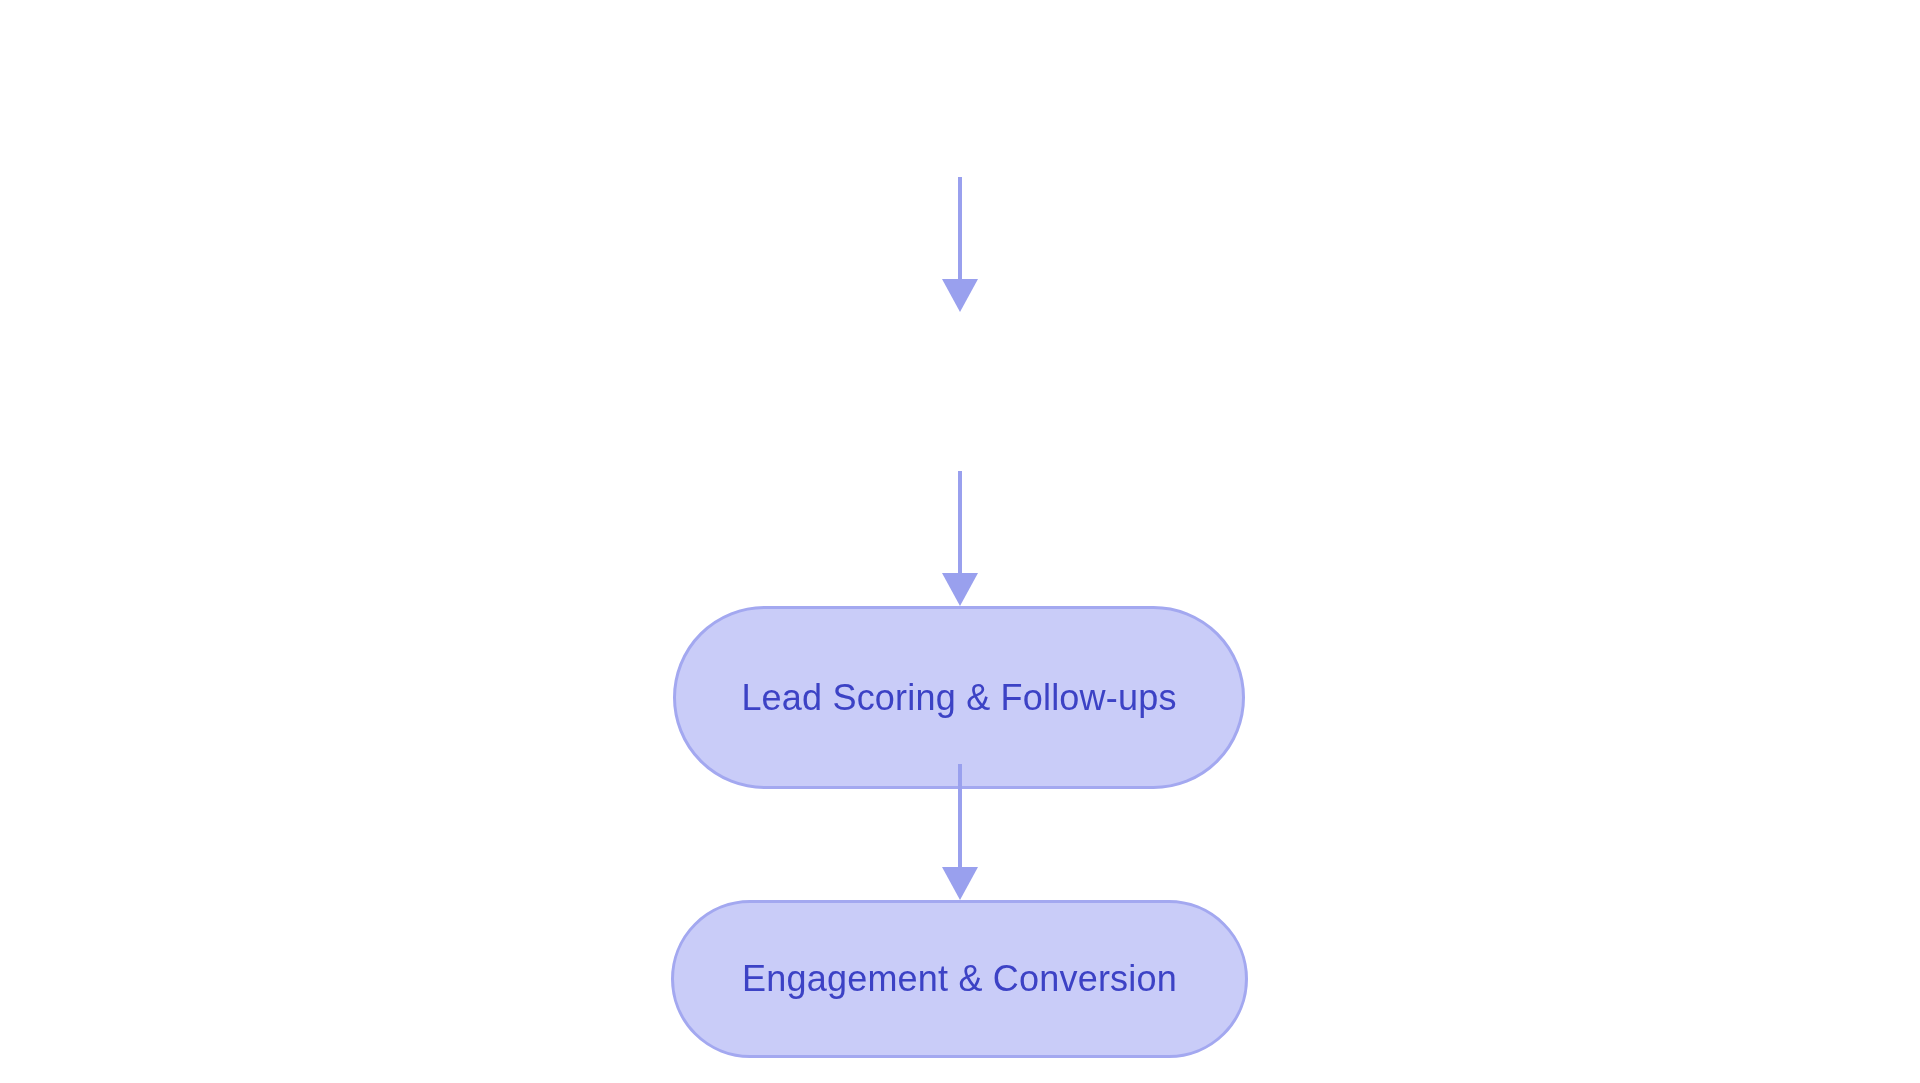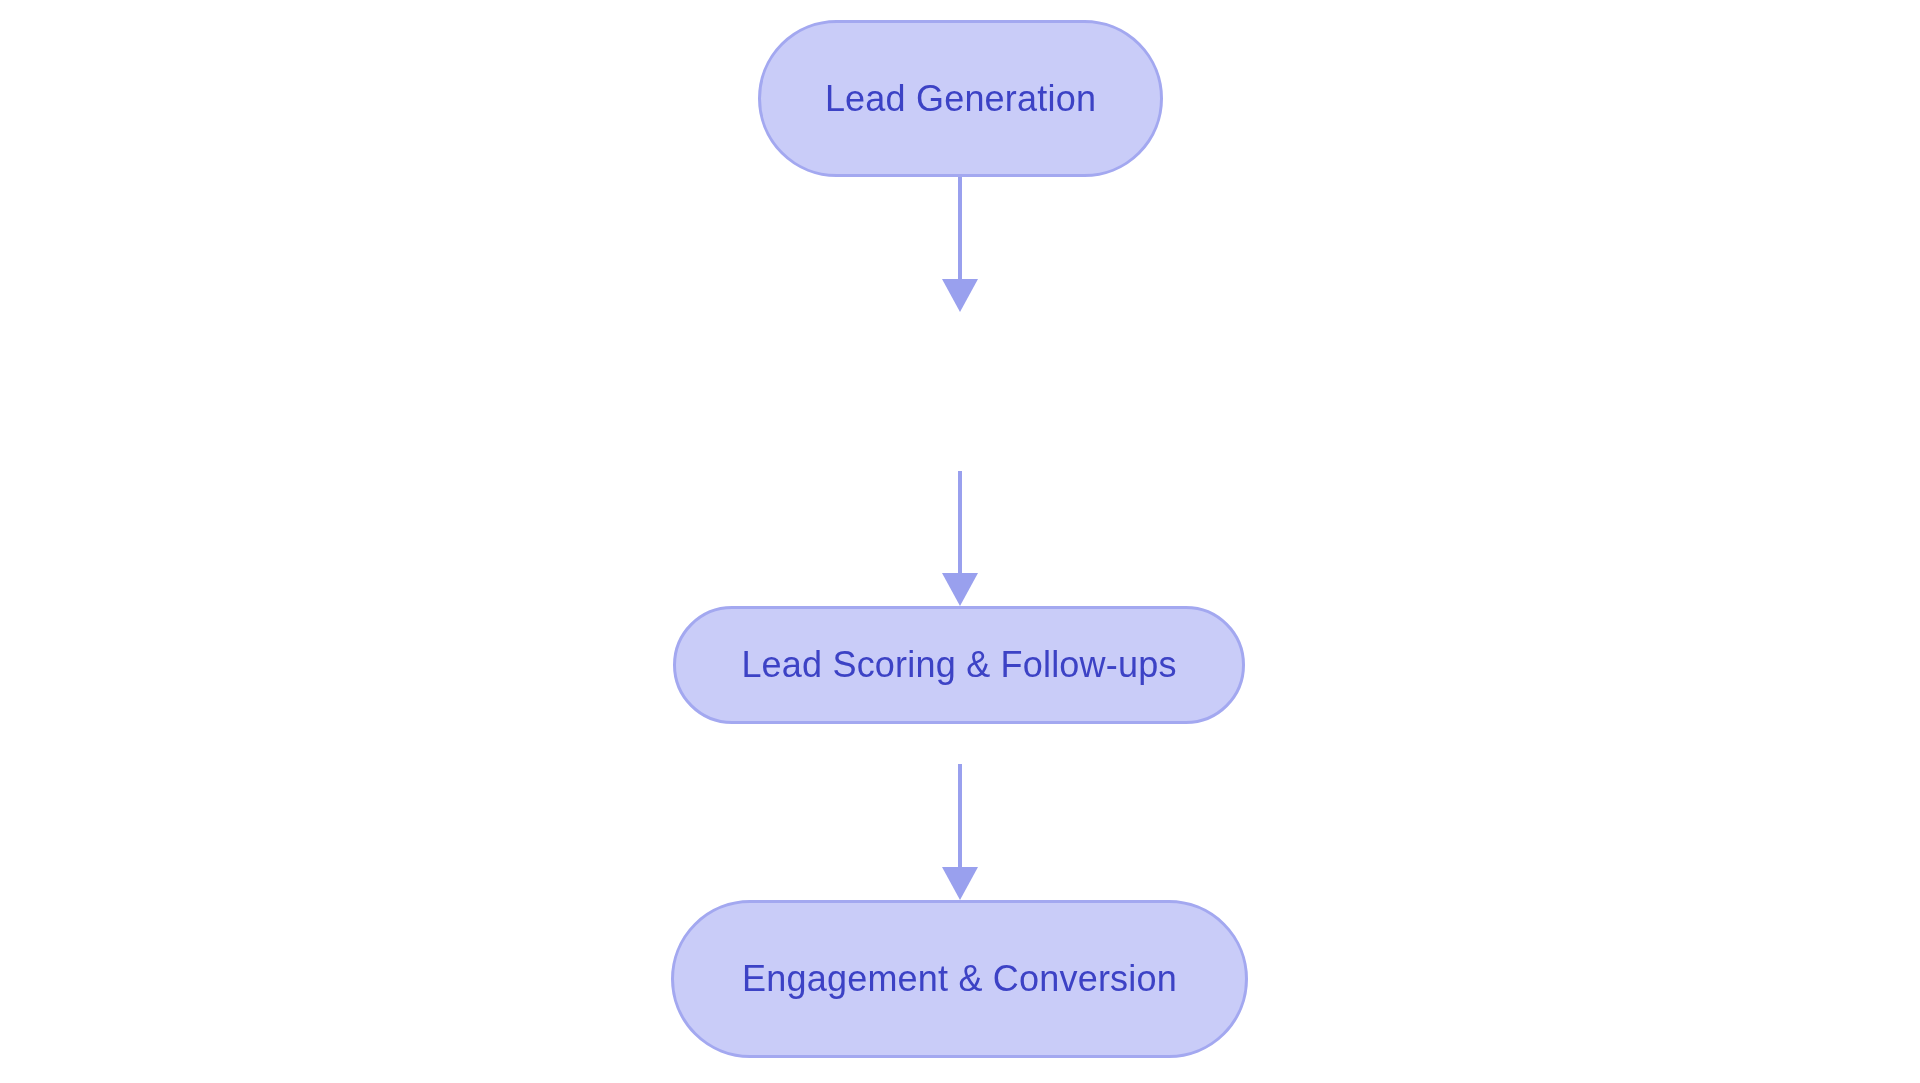--- a/index.html
+++ b/index.html
@@ -33,21 +33,21 @@
     border-radius: 999px;
     color: var(--node-text);
     font-size: 36px;
     font-weight: 400;
     letter-spacing: 0.2px;
     text-align: center;
     white-space: nowrap;
   }
   .node-1 { left: 758px; top: 20px;  width: 405px; height: 157px; }
   .node-2 { left: 622px; top: 312px; width: 676px; height: 159px; }
-  .node-3 { left: 673px; top: 606px; width: 572px; height: 118px; }
+  .node-3 { left: 673px; top: 606px; width: 572px; height: 183px; }
   .node-4 { left: 671px; top: 900px; width: 577px; height: 158px; }
 
   .arrow {
     position: absolute;
     width: 36px;
     display: flex;
     flex-direction: column;
     align-items: center;
   }
   .arrow-1 { left: 942px; top: 177px; height: 135px; }
@@ -64,23 +64,20 @@
     border-left: 18px solid transparent;
     border-right: 18px solid transparent;
     border-top: 33px solid var(--arrow);
   }
 </style>
 </head>
 <body>
 
 <div class="canvas">
 
-  <div class="node node-1">
-    <span>Lead Generation</span>
-  </div>
 
   <div class="arrow arrow-1">
     <div class="arrow-line"></div>
     <div class="arrow-head"></div>
   </div>
 
 
   <div class="arrow arrow-2">
     <div class="arrow-line"></div>
     <div class="arrow-head"></div>

